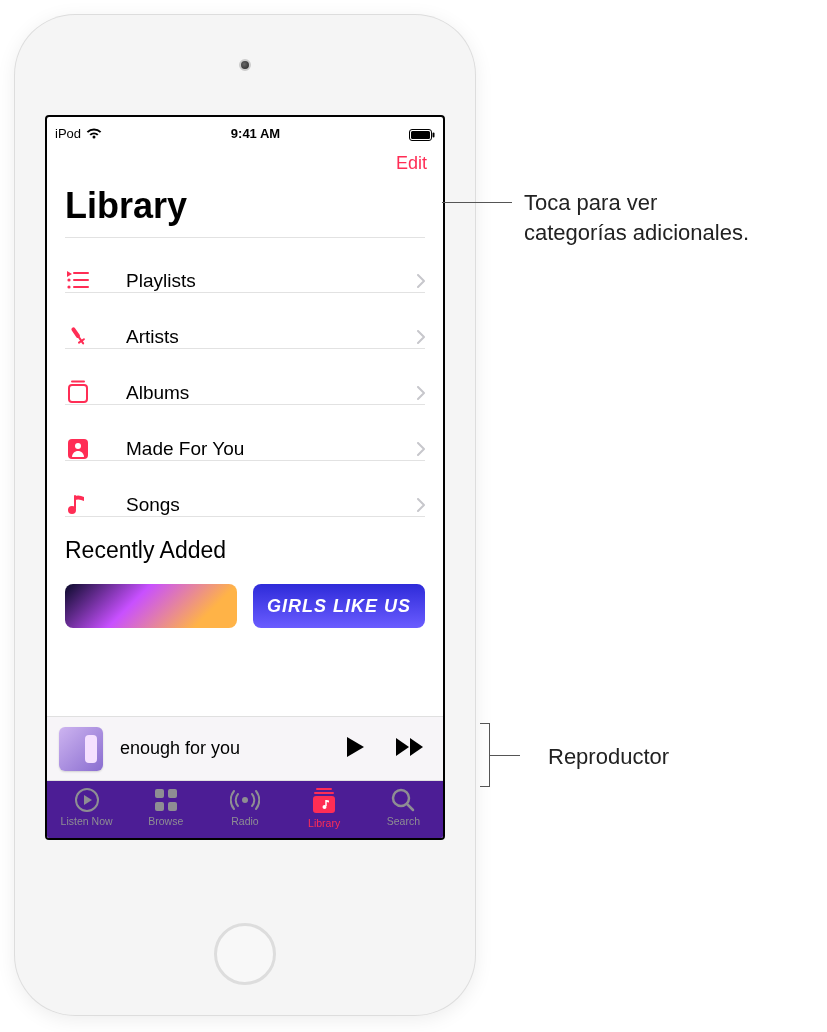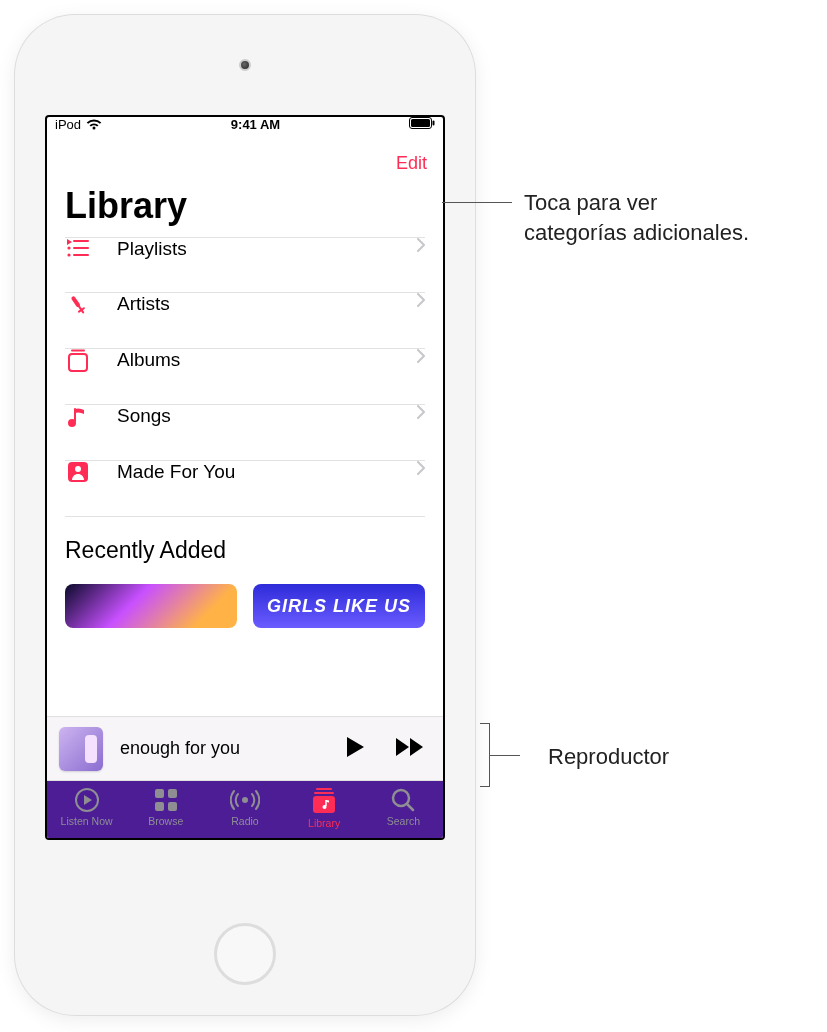--- a/index.html
+++ b/index.html
@@ -55,21 +55,21 @@
     display: flex;
     flex-direction: column;
     position: relative;
     overflow: hidden;
   }
 
   
   .status-bar {
     height: 24px;
     display: flex;
-    align-items: flex-start;
+    align-items: flex-end;
     padding: 0 8px;
     font-size: 13px;
     font-weight: 500;
   }
   .status-left { display: flex; align-items: center; gap: 5px; }
   .status-center { flex: 1; text-align: center; font-weight: 600; }
   .status-right { display: flex; align-items: center; gap: 4px; }
   .wifi-icon, .battery-icon { display:inline-flex; }
 
   
@@ -93,25 +93,25 @@
     font-weight: 700;
     padding: 0 18px 10px;
   }
 
   
   .lib-list {
     padding: 0 18px;
   }
   .lib-row {
     display: flex;
-    align-items: flex-start;
+    align-items: flex-end;
     height: 56px;
     border-bottom: 1px solid #e2e2e2;
     cursor: pointer;
-    gap: 26px;
+    gap: 35px;
   }
   .lib-list .lib-row:first-child { border-top: 1px solid #e2e2e2; }
   .lib-icon {
     width: 26px;
     display: flex;
     justify-content: center;
     color: #ff2d55;
   }
   .lib-label { flex: 1; font-size: 19px; }
   .chev { color: #c7c7cc; }
@@ -306,43 +306,43 @@
         <span class="lib-label">Albums</span>
         <span class="chev">
           <svg width="8" height="14" viewBox="0 0 8 14">
               <path d="M1 1l6 6-6 6" fill="none" stroke="#c7c7cc" stroke-width="2" stroke-linecap="round" stroke-linejoin="round"></path>
             </svg>
         </span>
       </div>
 
       <div class="lib-row">
         <span class="lib-icon">
+          <svg width="22" height="22" viewBox="0 0 22 22">
+              <rect x="1" y="1" width="20" height="20" rx="4" fill="#ff2d55"></rect>
+              <circle cx="11" cy="8" r="3" fill="#fff"></circle>
+              <path d="M5 19c0-3.3 2.7-6 6-6s6 2.7 6 6" fill="#fff"></path>
+            </svg>
+        </span>
+        <span class="lib-label">Made For You</span>
+        <span class="chev">
+          <svg width="8" height="14" viewBox="0 0 8 14">
+              <path d="M1 1l6 6-6 6" fill="none" stroke="#c7c7cc" stroke-width="2" stroke-linecap="round" stroke-linejoin="round"></path>
+            </svg>
+        </span>
+      </div>
+
+      <div class="lib-row">
+        <span class="lib-icon">
           <svg width="22" height="24" viewBox="0 0 22 24">
               <path d="M8 4v12" stroke="#ff2d55" stroke-width="2" fill="none" stroke-linecap="round"></path>
               <path d="M8 4c3-1 6-0.5 9 1v4c-3-1.5-6-2-9-1" fill="#ff2d55"></path>
               <circle cx="5" cy="18" r="4" fill="#ff2d55"></circle>
             </svg>
         </span>
         <span class="lib-label">Songs</span>
-        <span class="chev">
-          <svg width="8" height="14" viewBox="0 0 8 14">
-              <path d="M1 1l6 6-6 6" fill="none" stroke="#c7c7cc" stroke-width="2" stroke-linecap="round" stroke-linejoin="round"></path>
-            </svg>
-        </span>
-      </div>
-
-      <div class="lib-row">
-        <span class="lib-icon">
-          <svg width="22" height="22" viewBox="0 0 22 22">
-              <rect x="1" y="1" width="20" height="20" rx="4" fill="#ff2d55"></rect>
-              <circle cx="11" cy="8" r="3" fill="#fff"></circle>
-              <path d="M5 19c0-3.3 2.7-6 6-6s6 2.7 6 6" fill="#fff"></path>
-            </svg>
-        </span>
-        <span class="lib-label">Made For You</span>
         <span class="chev">
           <svg width="8" height="14" viewBox="0 0 8 14">
               <path d="M1 1l6 6-6 6" fill="none" stroke="#c7c7cc" stroke-width="2" stroke-linecap="round" stroke-linejoin="round"></path>
             </svg>
         </span>
       </div>
 
     </div>
 
     <h2 class="section-header">Recently Added</h2>

